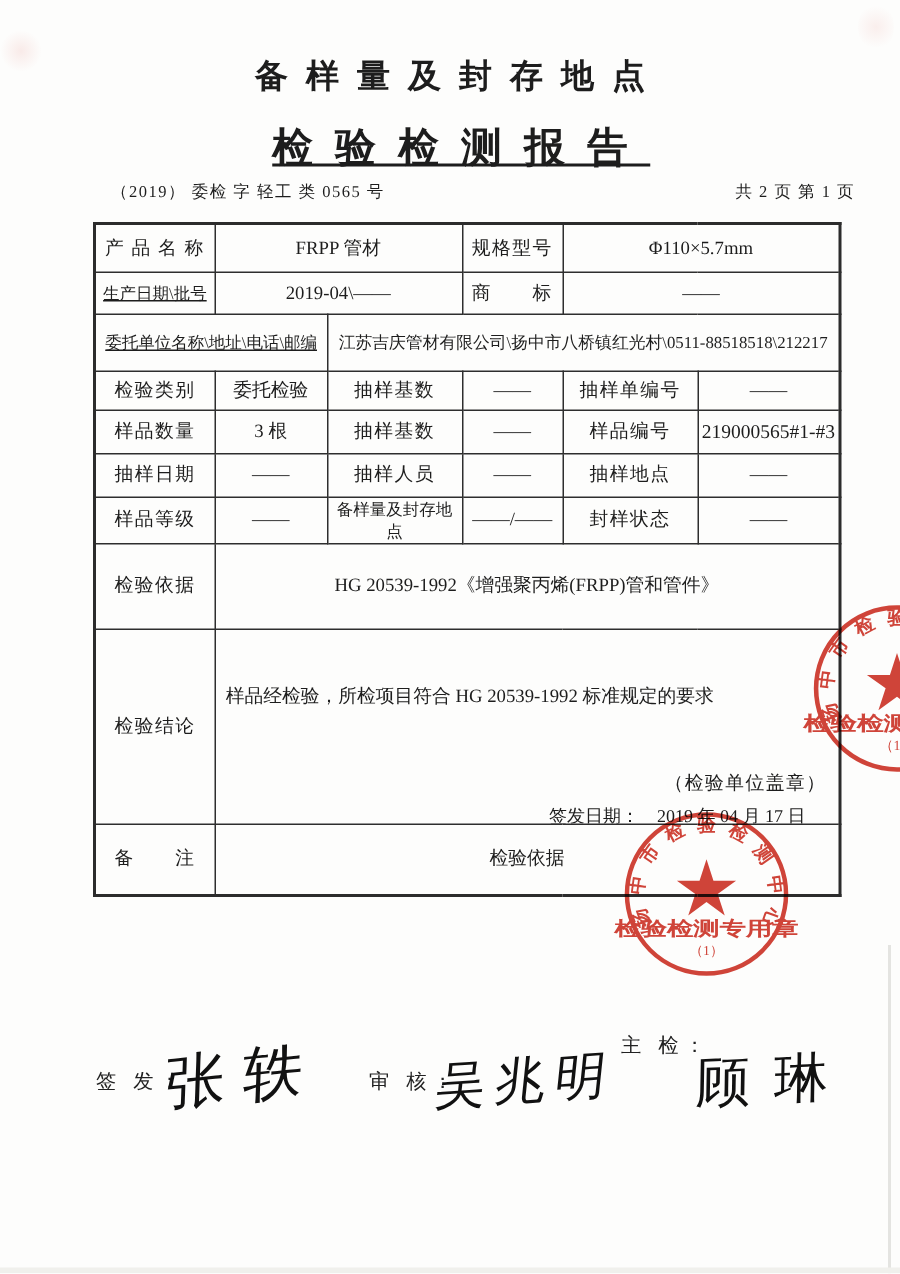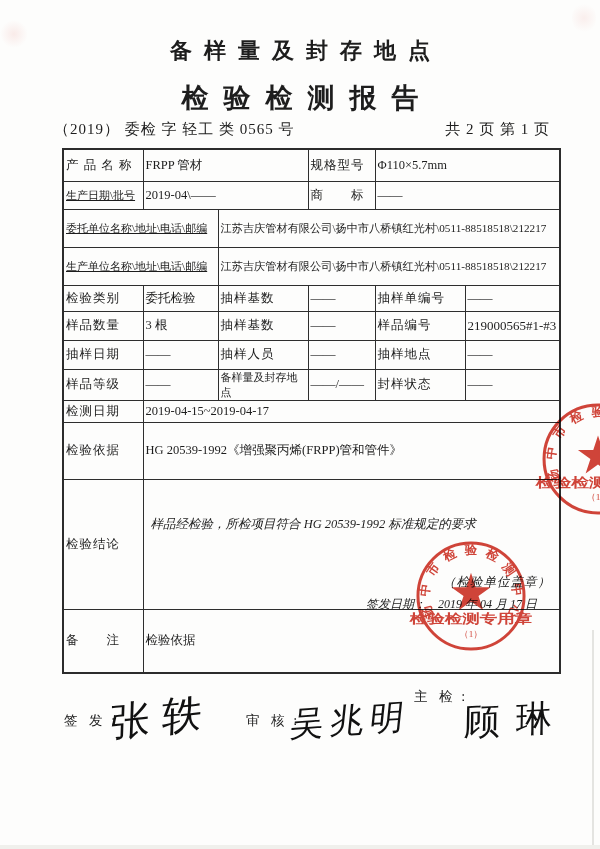--- a/index.html
+++ b/index.html
@@ -8,44 +8,44 @@
     background:#fdfdfc;color:#1d1d1d;
     font-family:"Liberation Serif","DejaVu Serif",serif;
   }
   
   .org-title{
     position:absolute;top:36px;left:0;width:600px;text-align:center;
     font-size:22px;font-weight:bold;letter-spacing:12px;padding-left:12px;box-sizing:border-box;
   }
   .report-title{
     position:absolute;top:80px;left:0;width:600px;text-align:center;
-    font-size:27px;font-weight:bold;letter-spacing:15px;padding-left:15px;box-sizing:border-box;
+    font-size:27px;font-weight:bold;letter-spacing:15px;padding-left:15px;box-sizing:border-box;text-decoration:underline;
   }
   .doc-line{
-    position:absolute;top:120px;left:54px;width:496px;
-    display:flex;justify-content:space-between;font-size:15px;letter-spacing:1px;
+    position:absolute;top:120px;left:74px;width:496px;
+    display:flex;justify-content:space-between;font-size:11px;letter-spacing:1px;
   }
   
   table.report{
     position:absolute;left:62px;top:148px;width:497px;
     border-collapse:collapse;table-layout:fixed;
     font-size:12.5px;
   }
   table.report{border:2px solid #2c2c2c;}
   table.report td{
-    border:1px solid #2e2e2e;text-align:left;vertical-align:middle;
+    border:1px solid #2e2e2e;text-align:center;vertical-align:middle;
     padding:0 2px;overflow:hidden;
   }
   td.lab{letter-spacing:1px;}
   td.left{text-align:left;padding-left:6px;font-family:Liberation Serif, serif;}
   td.addr-lab{font-size:11px;white-space:nowrap;letter-spacing:0;text-decoration:underline;}
   td.addr-val{font-size:11.2px;white-space:nowrap;text-align:center;letter-spacing:0;margin-left:19px;}
   td.sm-lab{font-size:11px;letter-spacing:0;}
   td.sm-val{font-size:13px;letter-spacing:0;white-space:nowrap;}
-  .concl{position:relative;width:100%;height:128px;font-style:italic;}
+  .concl{position:relative;width:100%;height:128px;}
   .concl-text{position:absolute;left:5px;top:36px;white-space:nowrap;font-size:12.5px;}
   .seal-note{position:absolute;right:6px;top:94px;font-size:12.5px;letter-spacing:1px;}
   .issue-date{position:absolute;right:20px;top:116px;font-size:12px;white-space:pre;}
   
   .sig-label{position:absolute;font-size:13.5px;letter-spacing:4px;color:#222;}
   .sig-name{
     position:absolute;color:#111;font-family:"DejaVu Sans",sans-serif;
     white-space:nowrap;
   }
   .sig-1{left:110px;top:690px;font-size:40px;letter-spacing:12px;transform:rotate(-6deg) skewX(-8deg);}
@@ -93,24 +93,20 @@
     <tr style="height:28px">
       <td class="lab addr-lab">生产日期\批号</td>
       <td colspan="2">2019-04\——</td>
       <td class="lab">商　　标</td>
       <td colspan="2">——</td>
     </tr>
     <tr style="height:38px">
       <td colspan="2" class="addr-lab">委托单位名称\地址\电话\邮编</td>
       <td colspan="4" class="addr-val">江苏吉庆管材有限公司\扬中市八桥镇红光村\0511-88518518\212217</td>
     </tr>
-    <tr style="height:38px">
-      <td colspan="2" class="addr-lab">生产单位名称\地址\电话\邮编</td>
-      <td colspan="4" class="addr-val">江苏吉庆管材有限公司\扬中市八桥镇红光村\0511-88518518\212217</td>
-    </tr>
     <tr style="height:26px">
       <td class="lab">检验类别</td>
       <td>委托检验</td>
       <td class="lab">抽样基数</td>
       <td>——</td>
       <td class="lab">抽样单编号</td>
       <td>——</td>
     </tr>
     <tr style="height:29px">
       <td class="lab">样品数量</td>
@@ -128,40 +124,36 @@
       <td class="lab">抽样地点</td>
       <td>——</td>
     </tr>
     <tr style="height:29px">
       <td class="lab">样品等级</td>
       <td>——</td>
       <td class="sm-lab">备样量及封存地点</td>
       <td>——/——</td>
       <td class="lab">封样状态</td>
       <td>——</td>
-    </tr>
-    <tr style="height:22px">
-      <td class="lab">检测日期</td>
-      <td colspan="5">2019-04-15~2019-04-17</td>
     </tr>
     <tr style="height:57px">
       <td class="lab">检验依据</td>
       <td colspan="5" class="left">HG 20539-1992《增强聚丙烯(FRPP)管和管件》</td>
     </tr>
     <tr style="height:130px">
       <td class="lab">检验结论</td>
       <td colspan="5">
         <div class="concl">
           <span class="concl-text">样品经检验，所检项目符合 HG 20539-1992 标准规定的要求</span>
           <span class="seal-note">（检验单位盖章）</span>
           <span class="issue-date">签发日期：　2019 年 04 月 17 日</span>
         </div>
       </td>
     </tr>
-    <tr style="height:64px">
+    <tr style="height:48px">
       <td class="lab">备　　注</td>
       <td colspan="5" class="left">检验依据</td>
     </tr>
   </tbody>
     </table>
 
   <span class="sig-label" style="left:64px;top:712px;">签  发：</span>
   <span class="sig-name sig-1">张轶</span>
   <span class="sig-label" style="left:246px;top:712px;">审  核：</span>
   <span class="sig-name sig-2">吴兆明</span>

